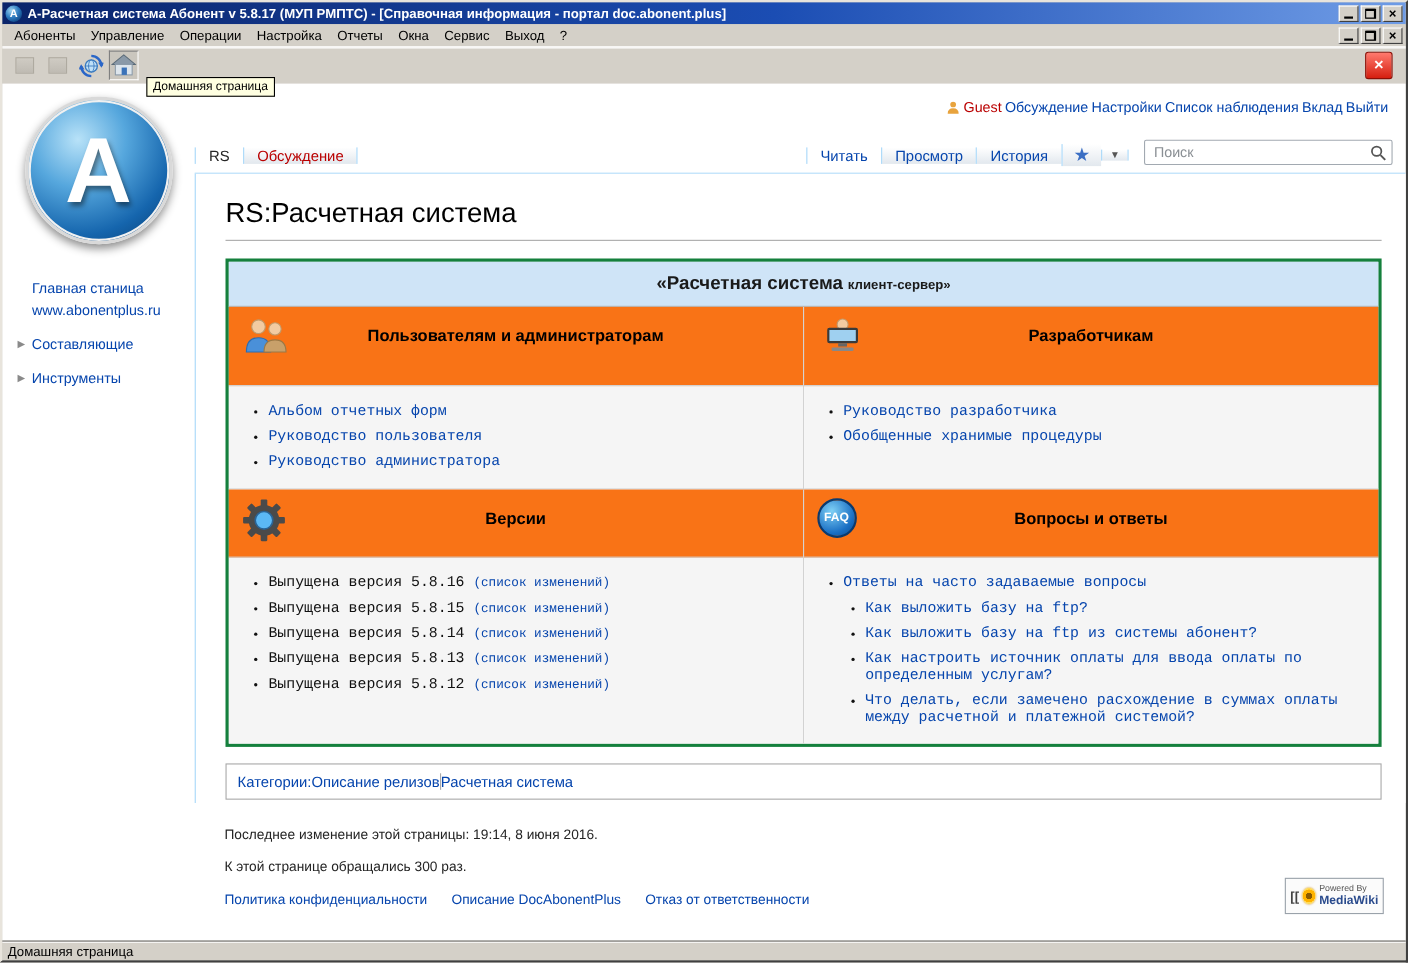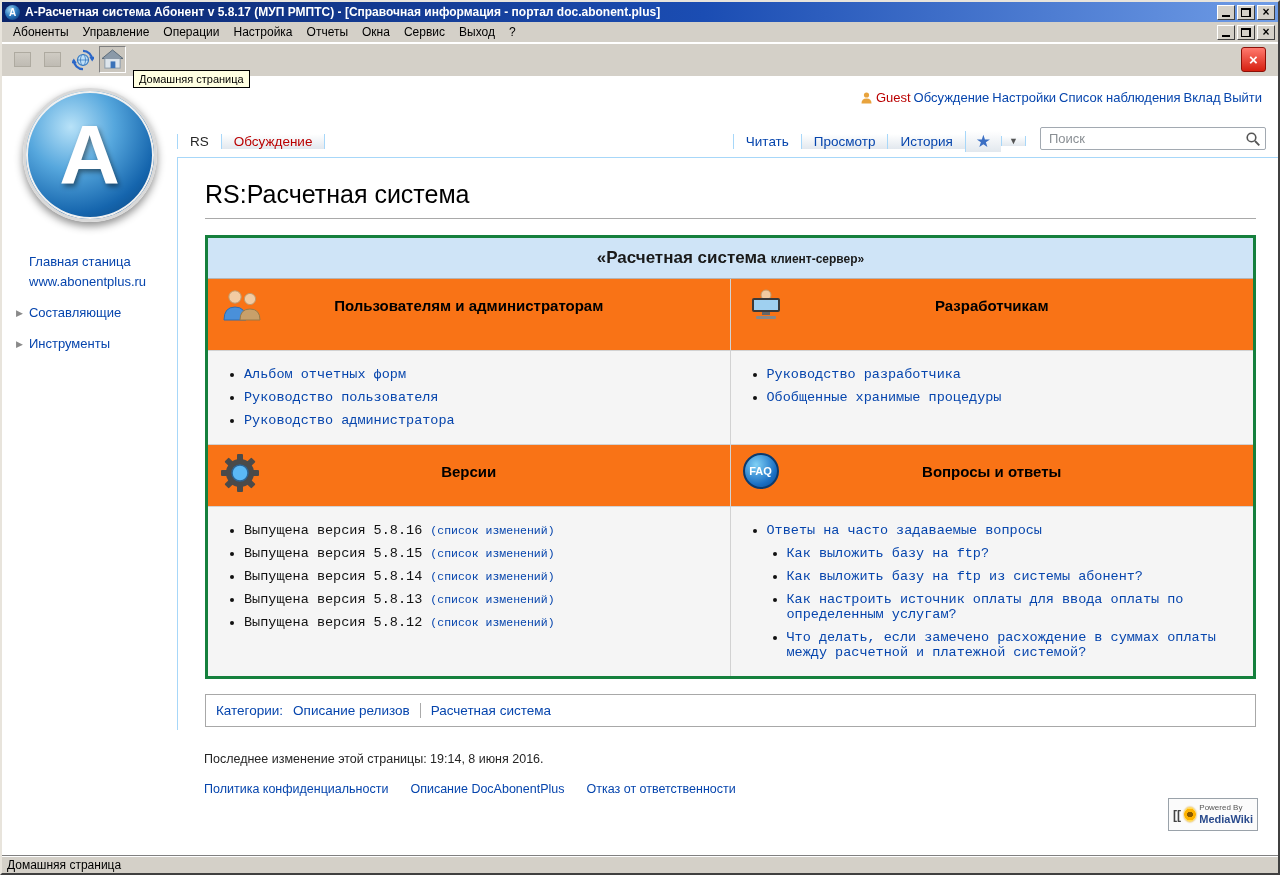--- a/index.html
+++ b/index.html
@@ -99,21 +99,21 @@
   .row:last-child .cell { border-bottom:none; }
   ul.links { list-style:disc; margin:4px 0 4px 26px;font-family:Liberation Mono, monospace; }
   ul.links li { margin:8px 0; font-size:13.5px; color:#111; }
   ul.sub { margin:8px 0 2px 20px; }
   .ver-note { font-size:11.5px; }
 
   .faq-badge { width:36px; height:36px; border-radius:50%; color:#fff; font-weight:bold; font-size:11px;
     background:radial-gradient(circle at 35% 30%,#7fd0f5,#1a6fc4 65%,#0b4a8c); border:2px solid #0b3a6e;
     display:flex; align-items:center; justify-content:center; }
 
-  .catbox { margin-top:15px; border:1px solid #a8a8a8; padding:8px 10px; font-size:13.5px; display:flex; gap:10px; align-items:center; }
+  .catbox { margin-top:15px; border:1px solid #a8a8a8; padding:8px 10px; font-size:13.5px; display:flex; align-items:center; }
   .cat-div { width:1px; height:15px; background:#aaa; }
 
   .footer { position:absolute; left:175px; right:0; top:654px; padding-left:27px; font-size:12.5px; color:#252525; }
   .f-line1 { margin-top:22px; }
   .f-line2 { margin-top:15px; }
   .f-links { margin-top:16px; display:flex; gap:22px; font-size:12.5px; }
   .mw-badge { position:absolute; right:20px; top:68px; width:90px; height:33px; border:1px solid #9aa2aa;
     background:#fbfbfb; display:flex; align-items:center; gap:3px; padding:2px 4px; }
   .badge-brackets { color:#444; font-size:12px; font-weight:bold; }
   .sunflower { width:15px; height:15px; border-radius:50%;
@@ -382,20 +382,21 @@
     <div class="catbox">
       <span class="lnk">Категории:</span>
       <span class="lnk">Описание релизов</span>
       <span class="cat-div"></span>
       <span class="lnk">Расчетная система</span>
     </div>
   </div>
 
   <div class="footer">
     <div class="f-line1">Последнее изменение этой страницы: 19:14, 8 июня 2016.</div>
+    <div class="f-line2">К этой странице обращались 300 раз.</div>
     <div class="f-links">
       <span class="lnk">Политика конфиденциальности</span>
       <span class="lnk">Описание DocAbonentPlus</span>
       <span class="lnk">Отказ от ответственности</span>
     </div>
     <div class="mw-badge">
       <span class="badge-brackets">[[</span>
       <span class="sunflower"></span>
       <span class="badge-text">
         <span class="badge-l1">Powered By</span>

